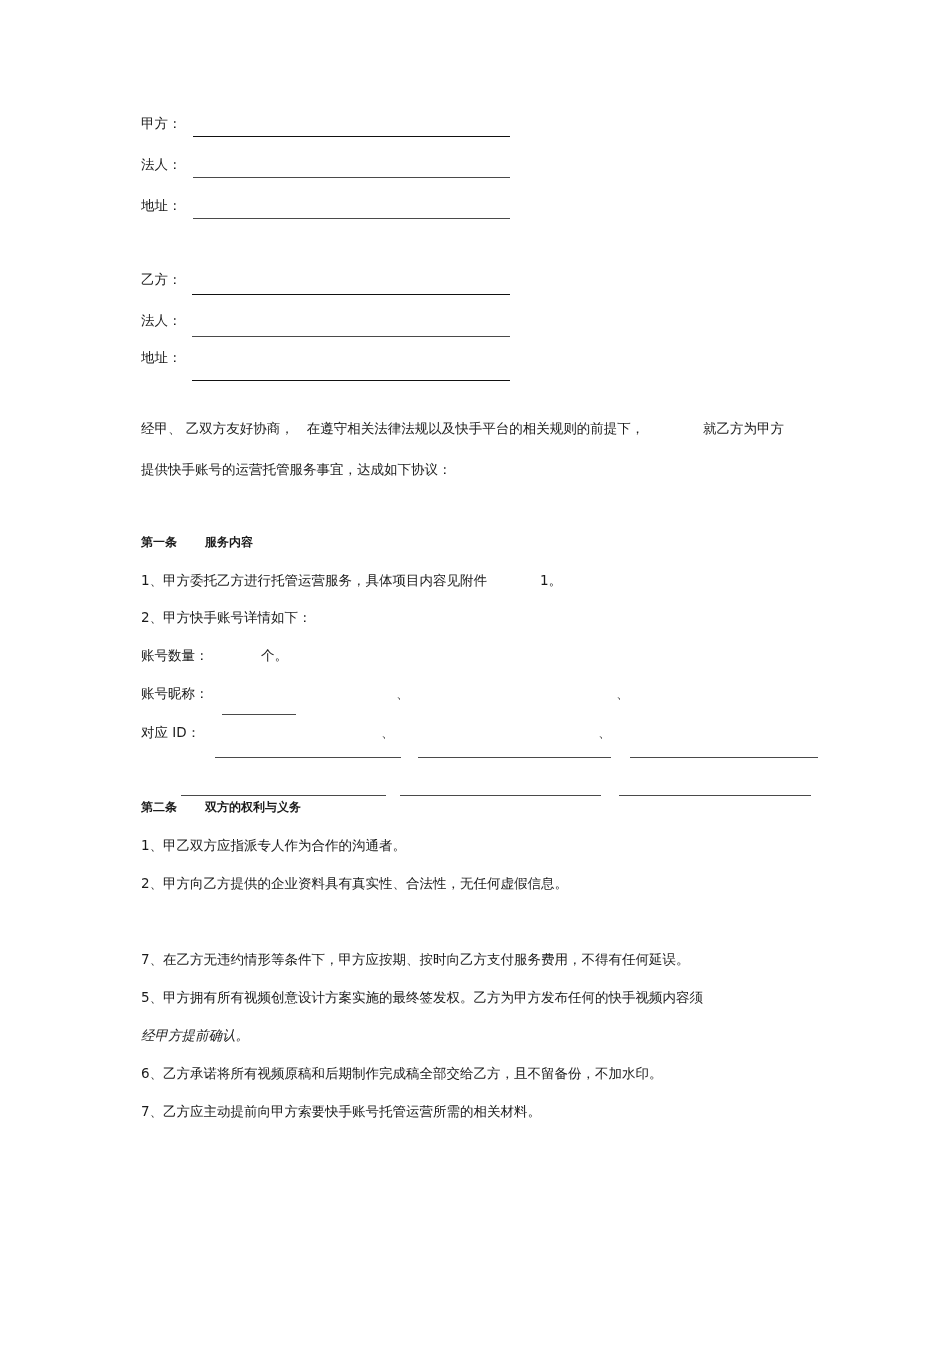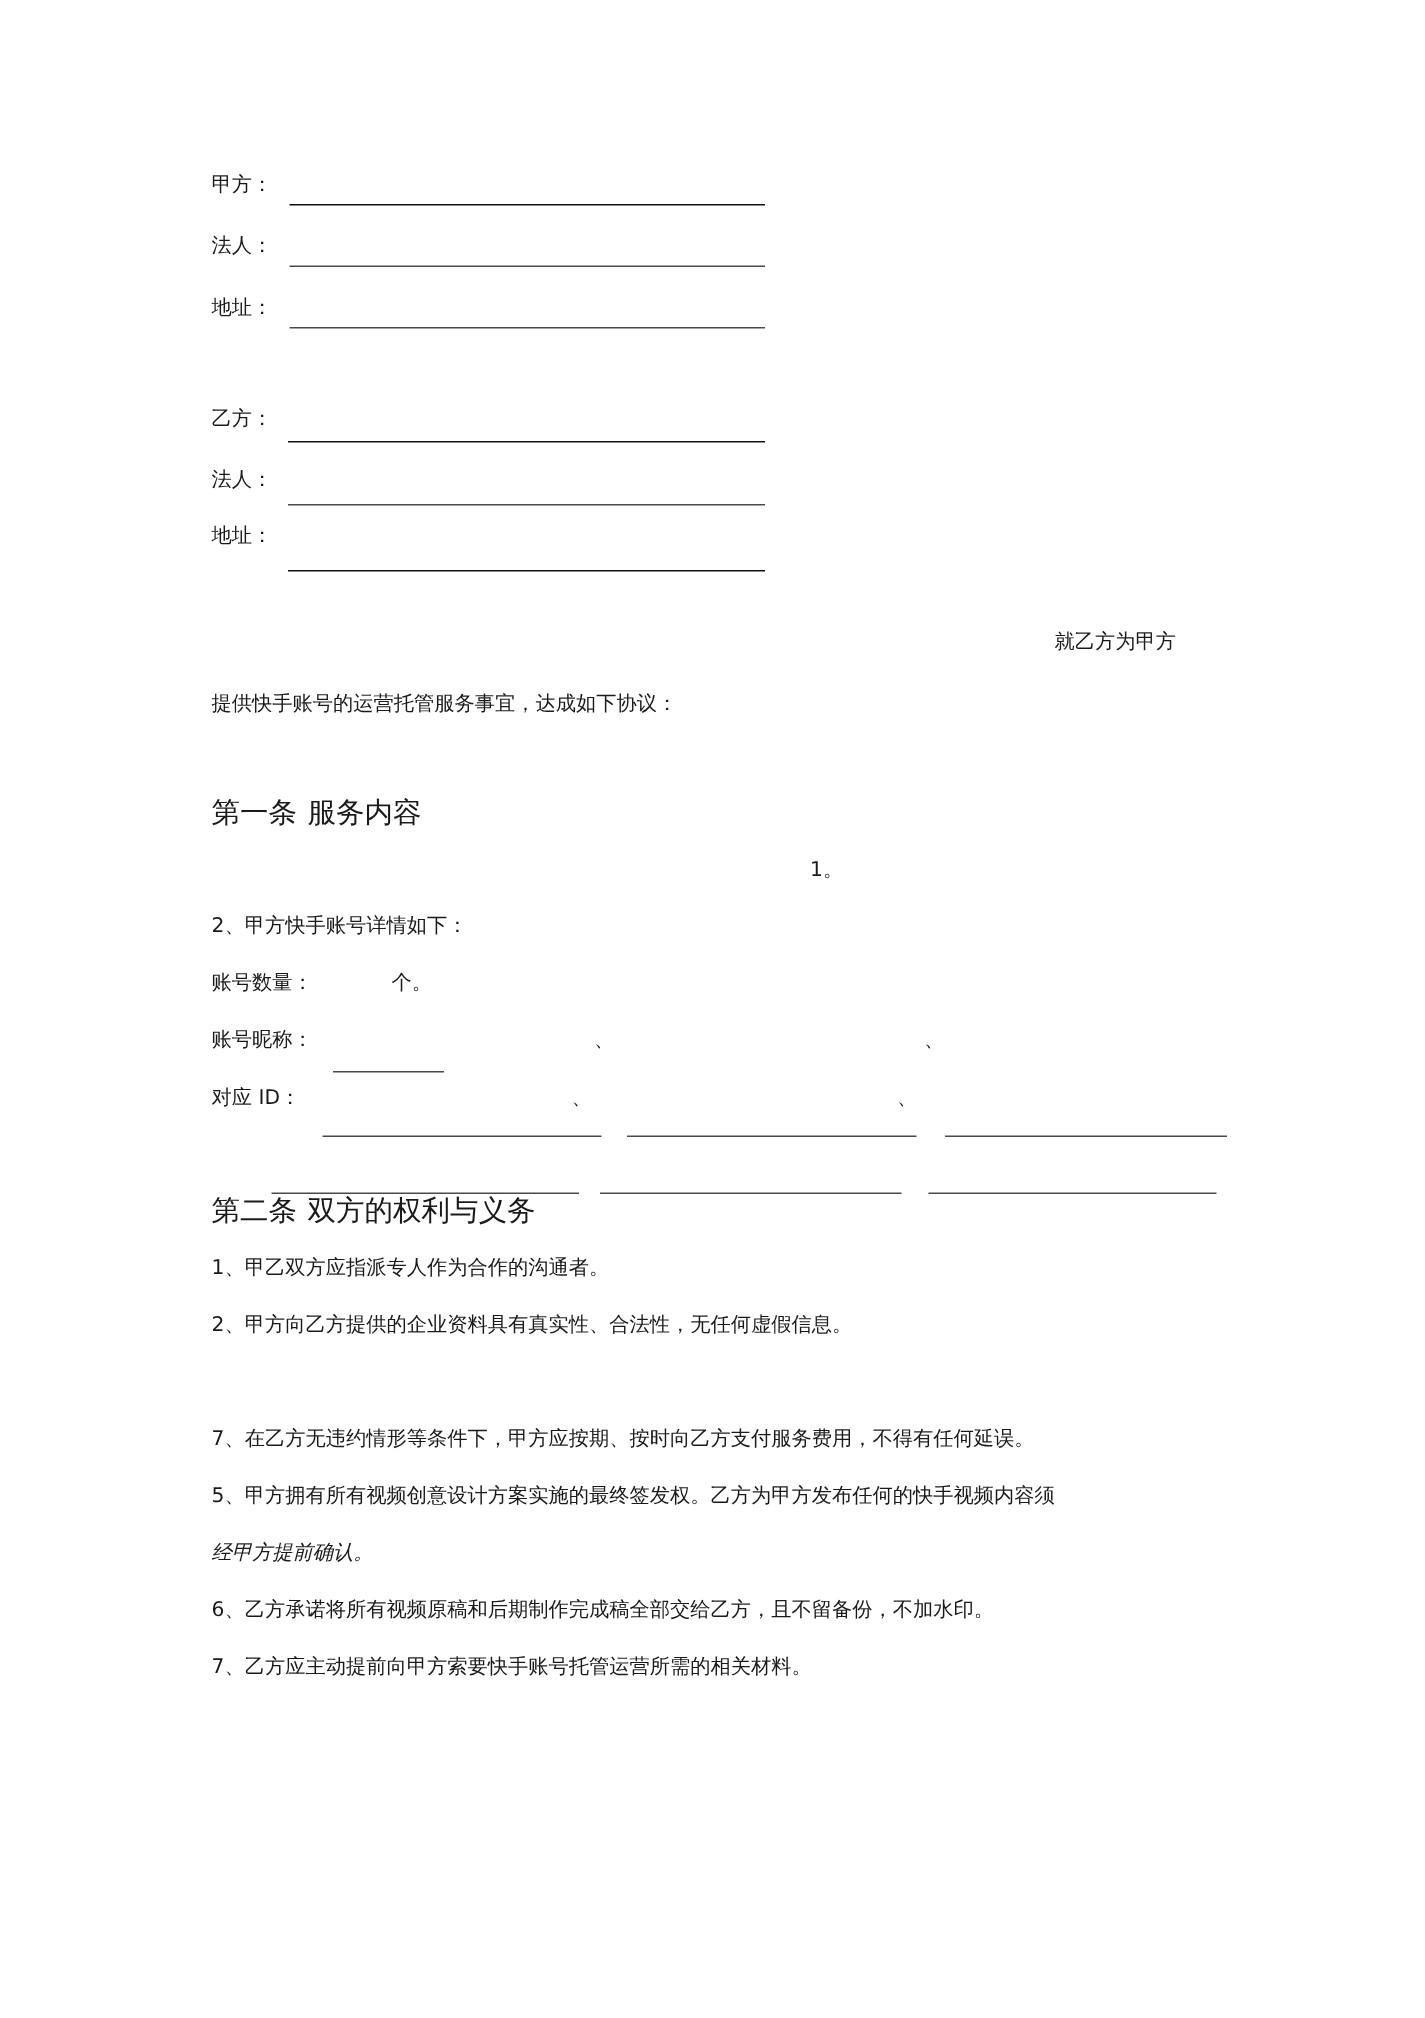--- a/index.html
+++ b/index.html
@@ -50,24 +50,25 @@
   .para {
     position: absolute;
     font-size: 13.5px;
     line-height: 18px;
     white-space: pre;
     color: #1a1a1a;
   }
 
   .sec-head {
     position: absolute;
-    font-size: 19px;
+    font-size: 12px;
     line-height: 18px;
     white-space: pre;
     color: #1a1a1a;
+    font-weight: bold;
   }
 </style>
 </head>
 <body>
 
 <div class="page">
 
   <div class="field-label" style="left:141px; top:114px;">甲方：</div>
   <div class="rule bold" style="left:193px; top:136px; width:317px;"></div>
 
@@ -79,26 +80,28 @@
 
   <div class="field-label" style="left:141px; top:270px;">乙方：</div>
   <div class="rule bold" style="left:192px; top:294px; width:318px;"></div>
 
   <div class="field-label" style="left:141px; top:311px;">法人：</div>
   <div class="rule thin" style="left:192px; top:336px; width:318px;"></div>
 
   <div class="field-label" style="left:141px; top:348px;">地址：</div>
   <div class="rule bold" style="left:192px; top:380px; width:318px;"></div>
 
+  <div class="para" style="left:141px; top:419px;">经甲、 乙双方友好协商，   在遵守相关法律法规以及快手平台的相关规则的前提下，</div>
   <div class="para" style="left:703px; top:419px;">就乙方为甲方</div>
   <div class="para" style="left:141px; top:460px;">提供快手账号的运营托管服务事宜，达成如下协议：</div>
 
   <div class="sec-head" style="left:141px; top:533px;">第一条</div>
   <div class="sec-head" style="left:205px; top:533px;">服务内容</div>
 
+  <div class="para" style="left:141px; top:571px;">1、甲方委托乙方进行托管运营服务，具体项目内容见附件</div>
   <div class="para" style="left:540px; top:571px;">1。</div>
 
   <div class="para" style="left:141px; top:608px;text-align:right;">2、甲方快手账号详情如下：</div>
 
   <div class="para" style="left:141px; top:646px;">账号数量：</div>
   <div class="para" style="left:261px; top:646px;">个。</div>
 
   <div class="para" style="left:141px; top:684px;">账号昵称：</div>
   <div class="para" style="left:396px; top:684px;">、</div>
   <div class="para" style="left:616px; top:684px;">、</div>

